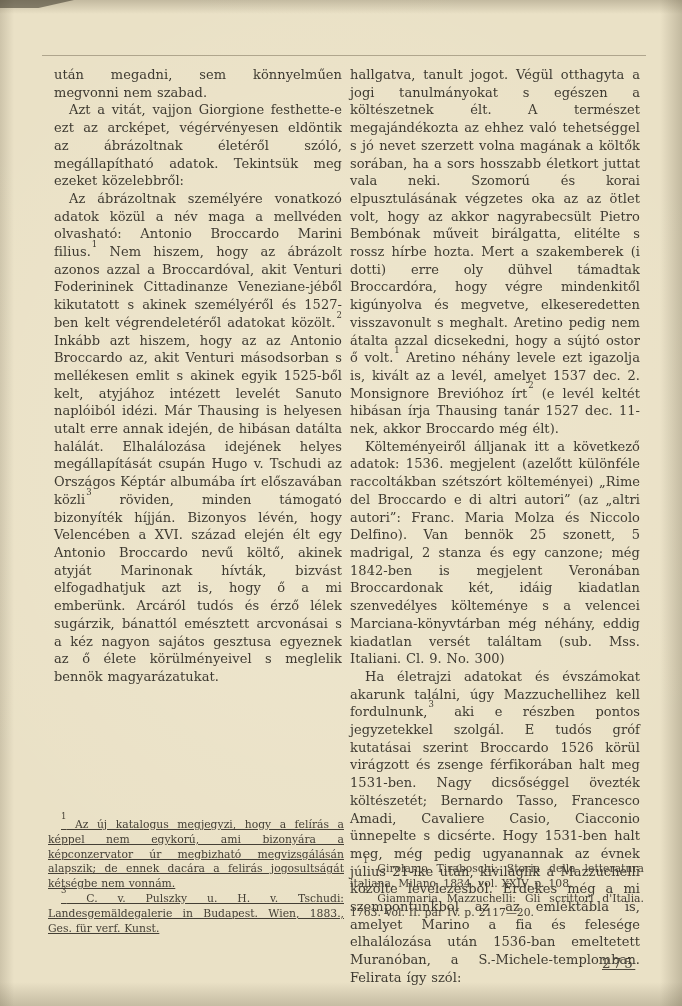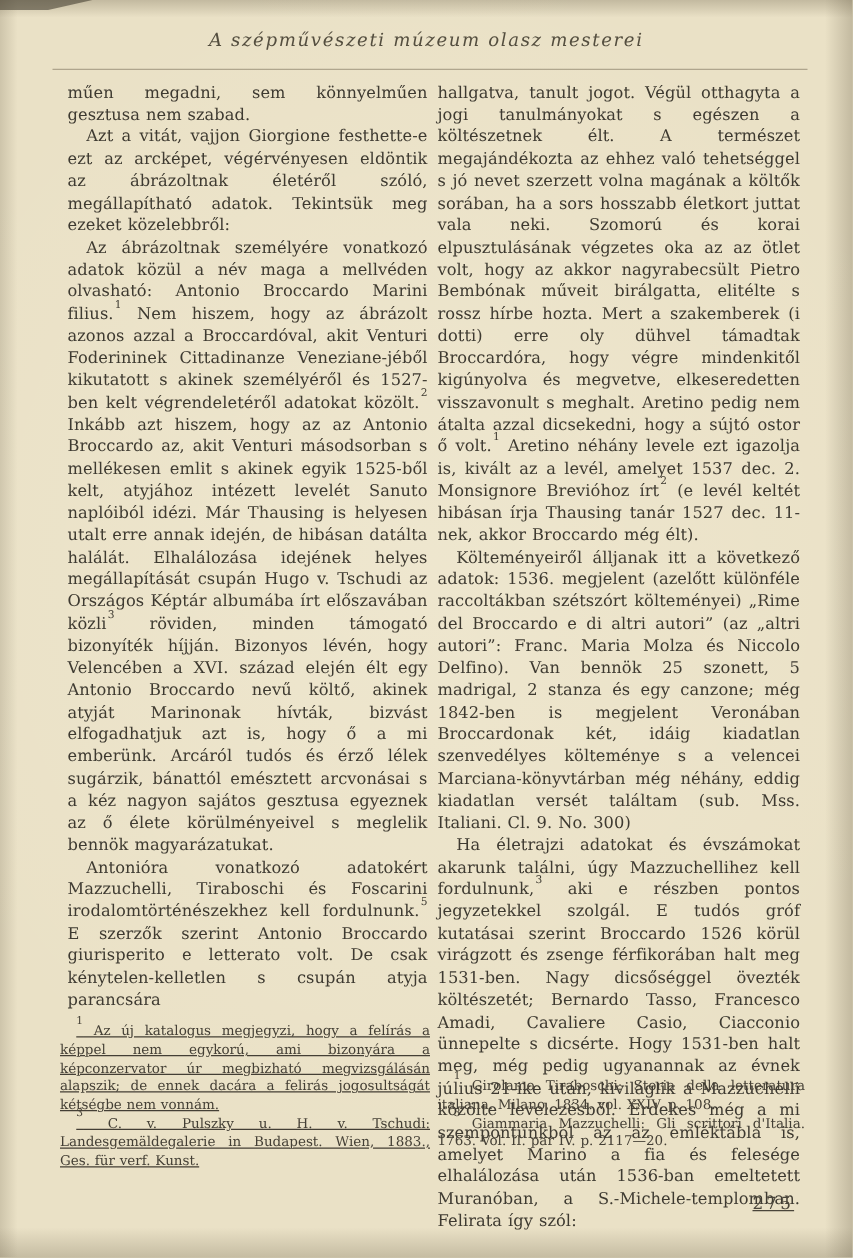--- a/index.html
+++ b/index.html
@@ -56,28 +56,26 @@
     position:absolute; top:955px; left:602px;
     font-size:13.5px; letter-spacing:2.5px; color:#4a453a;text-decoration:underline;
   }
 </style>
 </head>
 <body>
 
 <div class="page">
   <div class="wedge-tl"></div>
 
-  <div class="running-header">A szépművészeti múzeum olasz mesterei</div>
   <div class="header-rule"></div>
 
   <div class="colbody col-left" id="left-body">
-      <p class="para">műen megadni, sem könnyelműen gesztusa nem szabad.</p>
+      <p class="para">után megadni, sem könnyelműen megvonni nem szabad.</p>
       <p class="para indent">Azt a vitát, vajjon Giorgione festhette-e ezt az arcképet, végérvényesen eldöntik az ábrázoltnak életéről szóló, megállapítható adatok. Tekintsük meg ezeket közelebbről:</p>
       <p class="para indent">Az ábrázoltnak személyére vonatkozó adatok közül a név maga a mellvéden olvasható: Antonio Broccardo Marini filius.<sup>1</sup> Nem hiszem, hogy az ábrázolt azonos azzal a Broccardóval, akit Venturi Foderininek Cittadinanze Veneziane-jéből kikutatott s akinek személyéről és 1527-ben kelt végrendeletéről adatokat közölt.<sup>2</sup> Inkább azt hiszem, hogy az az Antonio Broccardo az, akit Venturi másodsorban s mellékesen emlit s akinek egyik 1525-ből kelt, atyjához intézett levelét Sanuto naplóiból idézi. Már Thausing is helyesen utalt erre annak idején, de hibásan datálta halálát. Elhalálozása idejének helyes megállapítását csupán Hugo v. Tschudi az Országos Képtár albumába írt előszavában közli<sup>3</sup> röviden, minden támogató bizonyíték híjján. Bizonyos lévén, hogy Velencében a XVI. század elején élt egy Antonio Broccardo nevű költő, akinek atyját Marinonak hívták, bizvást elfogadhatjuk azt is, hogy ő a mi emberünk. Arcáról tudós és érző lélek sugárzik, bánattól emésztett arcvonásai s a kéz nagyon sajátos gesztusa egyeznek az ő élete körülményeivel s meglelik bennök magyarázatukat.</p>
-      <p class="para indent">Antonióra vonatkozó adatokért Mazzuchelli, Tiraboschi és Foscarini irodalomtörténészekhez kell fordulnunk.<sup>5</sup> E szerzők szerint Antonio Broccardo giurisperito e letterato volt. De csak kénytelen-kelletlen s csupán atyja parancsára</p>
     </div>
 
   <div class="colbody col-right" id="right-body">
       <p class="para">hallgatva, tanult jogot. Végül otthagyta a jogi tanulmányokat s egészen a költészetnek élt. A természet megajándékozta az ehhez való tehetséggel s jó nevet szerzett volna magának a költők sorában, ha a sors hosszabb életkort juttat vala neki. Szomorú és korai elpusztulásának végzetes oka az az ötlet volt, hogy az akkor nagyrabecsült Pietro Bembónak műveit birálgatta, elitélte s rossz hírbe hozta. Mert a szakemberek (i dotti) erre oly dühvel támadtak Broccardóra, hogy végre mindenkitől kigúnyolva és megvetve, elkeseredetten visszavonult s meghalt. Aretino pedig nem átalta azzal dicsekedni, hogy a sújtó ostor ő volt.<sup>1</sup> Aretino néhány levele ezt igazolja is, kivált az a levél, amelyet 1537 dec. 2. Monsignore Brevióhoz írt<sup>2</sup> (e levél keltét hibásan írja Thausing tanár 1527 dec. 11-nek, akkor Broccardo még élt).</p>
       <p class="para indent">Költeményeiről álljanak itt a következő adatok: 1536. megjelent (azelőtt különféle raccoltákban szétszórt költeményei) „Rime del Broccardo e di altri autori” (az „altri autori”: Franc. Maria Molza és Niccolo Delfino). Van bennök 25 szonett, 5 madrigal, 2 stanza és egy canzone; még 1842-ben is megjelent Veronában Broccardonak két, idáig kiadatlan szenvedélyes költeménye s a velencei Marciana-könyvtárban még néhány, eddig kiadatlan versét találtam (sub. Mss. Italiani. Cl. 9. No. 300)</p>
       <p class="para indent">Ha életrajzi adatokat és évszámokat akarunk találni, úgy Mazzuchellihez kell fordulnunk,<sup>3</sup> aki e részben pontos jegyzetekkel szolgál. E tudós gróf kutatásai szerint Broccardo 1526 körül virágzott és zsenge férfikorában halt meg 1531-ben. Nagy dicsőséggel övezték költészetét; Bernardo Tasso, Francesco Amadi, Cavaliere Casio, Ciacconio ünnepelte s dicsérte. Hogy 1531-ben halt meg, még pedig ugyanannak az évnek július 21-ike után, kiviláglik a Mazzuchelli közölte levelezésből. Érdekes még a mi szempontunkból az az emléktábla is, amelyet Marino a fia és felesége elhalálozása után 1536-ban emeltetett Muranóban, a S.-Michele-templomban. Felirata így szól:</p>
     </div>
 
   <div class="footnotes foot-left" id="left-foot">
       <p class="fn"><sup>1</sup> Az új katalogus megjegyzi, hogy a felírás a képpel nem egykorú, ami bizonyára a képconzervator úr megbizható megvizsgálásán alapszik; de ennek dacára a felirás jogosultságát kétségbe nem vonnám.</p>

